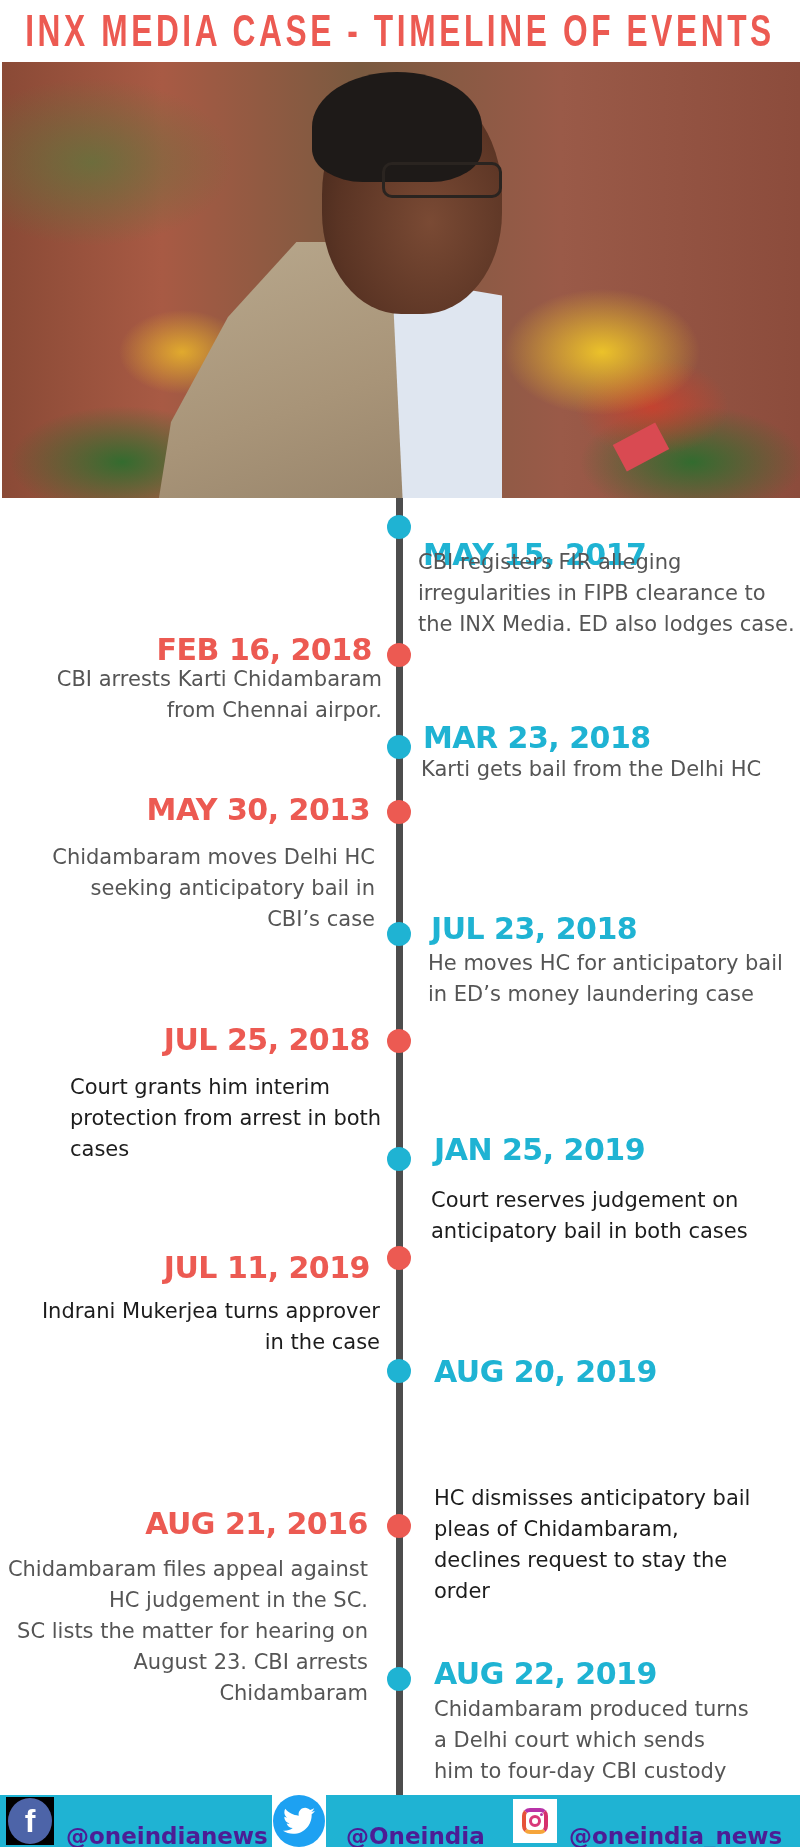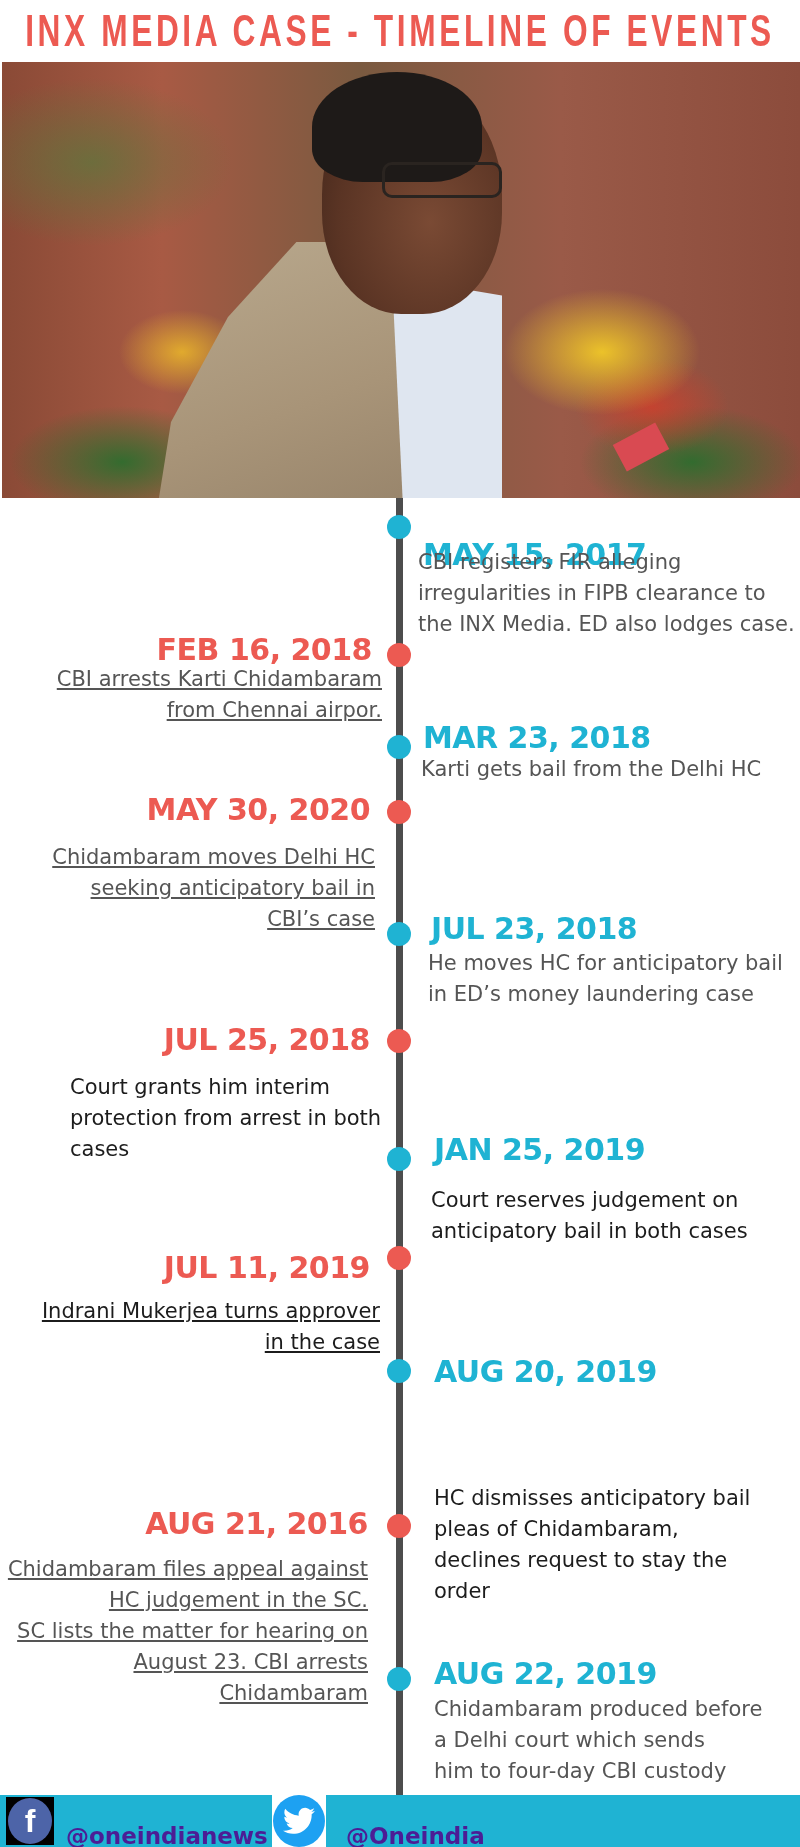--- a/index.html
+++ b/index.html
@@ -70,21 +70,21 @@
     position: absolute; font-weight: bold; font-size: 30px; white-space: nowrap;
     font-family: "DejaVu Sans", sans-serif; letter-spacing: -0.5px;
   }
   .date.blue { color: #1fb3d3; }
   .date.red { color: #ec5a52; text-align: left; }
   .desc {
     position: absolute; font-size: 21px; line-height: 31px; color: #555555;
     font-family: "DejaVu Sans", sans-serif; white-space: pre-line;
   }
   .desc.dark { color: #1c1c1c; }
-  .desc.right { text-align: right; text-decoration: underline; }
+  .desc.right { text-align: right; }
   .desc.center { }
   .footer {
     position: absolute; left: 0; top: 1795px; width: 800px; height: 52px;
     background: #1fb3d3;
   }
   .social {
     position: absolute; top: 0; height: 52px; display: flex; align-items: center;
   }
   .social .handle {
     font-weight: bold; font-size: 23px; color: #4c1d95; margin-left: 12px;
@@ -148,21 +148,21 @@
 <div class="dot red" style="left:399px; top:655px;"></div>
 <div class="date red" style="right:428px; top:632px;">FEB 16, 2018</div>
 <div class="desc right" style="right:418px; top:664px;">CBI arrests Karti Chidambaram
 from Chennai airpor.</div>
 
 <div class="dot blue" style="left:399px; top:747px;"></div>
 <div class="date blue" style="left:423px; top:720px;">MAR 23, 2018</div>
 <div class="desc" style="left:421px; top:754px;">Karti gets bail from the Delhi HC</div>
 
 <div class="dot red" style="left:399px; top:812px;"></div>
-<div class="date red" style="right:430px; top:792px;">MAY 30, 2020</div>
+<div class="date red" style="right:430px; top:792px;">MAY 30, 2013</div>
 <div class="desc right" style="right:425px; top:842px;">Chidambaram moves Delhi HC
 seeking anticipatory bail in
 CBI’s case</div>
 
 <div class="dot blue" style="left:399px; top:934px;"></div>
 <div class="date blue" style="left:431px; top:911px;">JUL 23, 2018</div>
 <div class="desc" style="left:428px; top:948px;">He moves HC for anticipatory bail
 in ED’s money laundering case</div>
 
 <div class="dot red" style="left:399px; top:1041px;"></div>
@@ -191,34 +191,40 @@
 <div class="dot red" style="left:399px; top:1526px;"></div>
 <div class="date red" style="right:432px; top:1506px;">AUG 21, 2016</div>
 <div class="desc right" style="right:432px; top:1554px;">Chidambaram files appeal against
 HC judgement in the SC.
 SC lists the matter for hearing on
 August 23. CBI arrests
 Chidambaram</div>
 
 <div class="dot blue" style="left:399px; top:1679px;"></div>
 <div class="date blue" style="left:434px; top:1656px;">AUG 22, 2019</div>
-<div class="desc" style="left:434px; top:1694px;">Chidambaram produced before
+<div class="desc" style="left:434px; top:1694px;">Chidambaram produced turns
 a Delhi court which sends
 him to four-day CBI custody</div>
 
 <div class="footer">
   <div class="social" style="left:6px;">
     <div class="fb-icon">
       <div class="c">f</div>
     </div>
     <span class="handle">@oneindianews</span>
   </div>
   <div class="social" style="left:272px;">
     <div class="tw-icon">
       <div class="c">
         <svg width="32" height="28" viewBox="0 0 24 20">
           <path fill="#ffffff" d="M24 2.4c-.9.4-1.8.6-2.8.8 1-.6 1.8-1.6 2.2-2.7-1 .6-2 1-3.1 1.2C19.3.7 18 0 16.6 0c-2.7 0-4.9 2.2-4.9 4.9 0 .4 0 .8.1 1.1C7.7 5.8 4.1 3.9 1.7.9c-.4.7-.7 1.6-.7 2.5 0 1.7.9 3.2 2.2 4.1-.8 0-1.6-.2-2.2-.6v.1c0 2.4 1.7 4.4 3.9 4.8-.4.1-.8.2-1.3.2-.3 0-.6 0-.9-.1.6 2 2.4 3.4 4.6 3.4-1.7 1.3-3.8 2.1-6.1 2.1-.4 0-.8 0-1.2-.1C2.2 18.8 4.8 19.6 7.5 19.6c9.1 0 14-7.5 14-14v-.6c1-.7 1.8-1.6 2.5-2.6z"></path>
         </svg>
       </div>
     </div>
     <span class="handle" style="margin-left:20px;">@Oneindia</span>
   </div>
+  <div class="social" style="left:513px;">
+    <div class="ig-icon">
+      <div class="c"></div>
+    </div>
+    <span class="handle">@oneindia_news</span>
+  </div>
 </div>
 
 </body></html>

